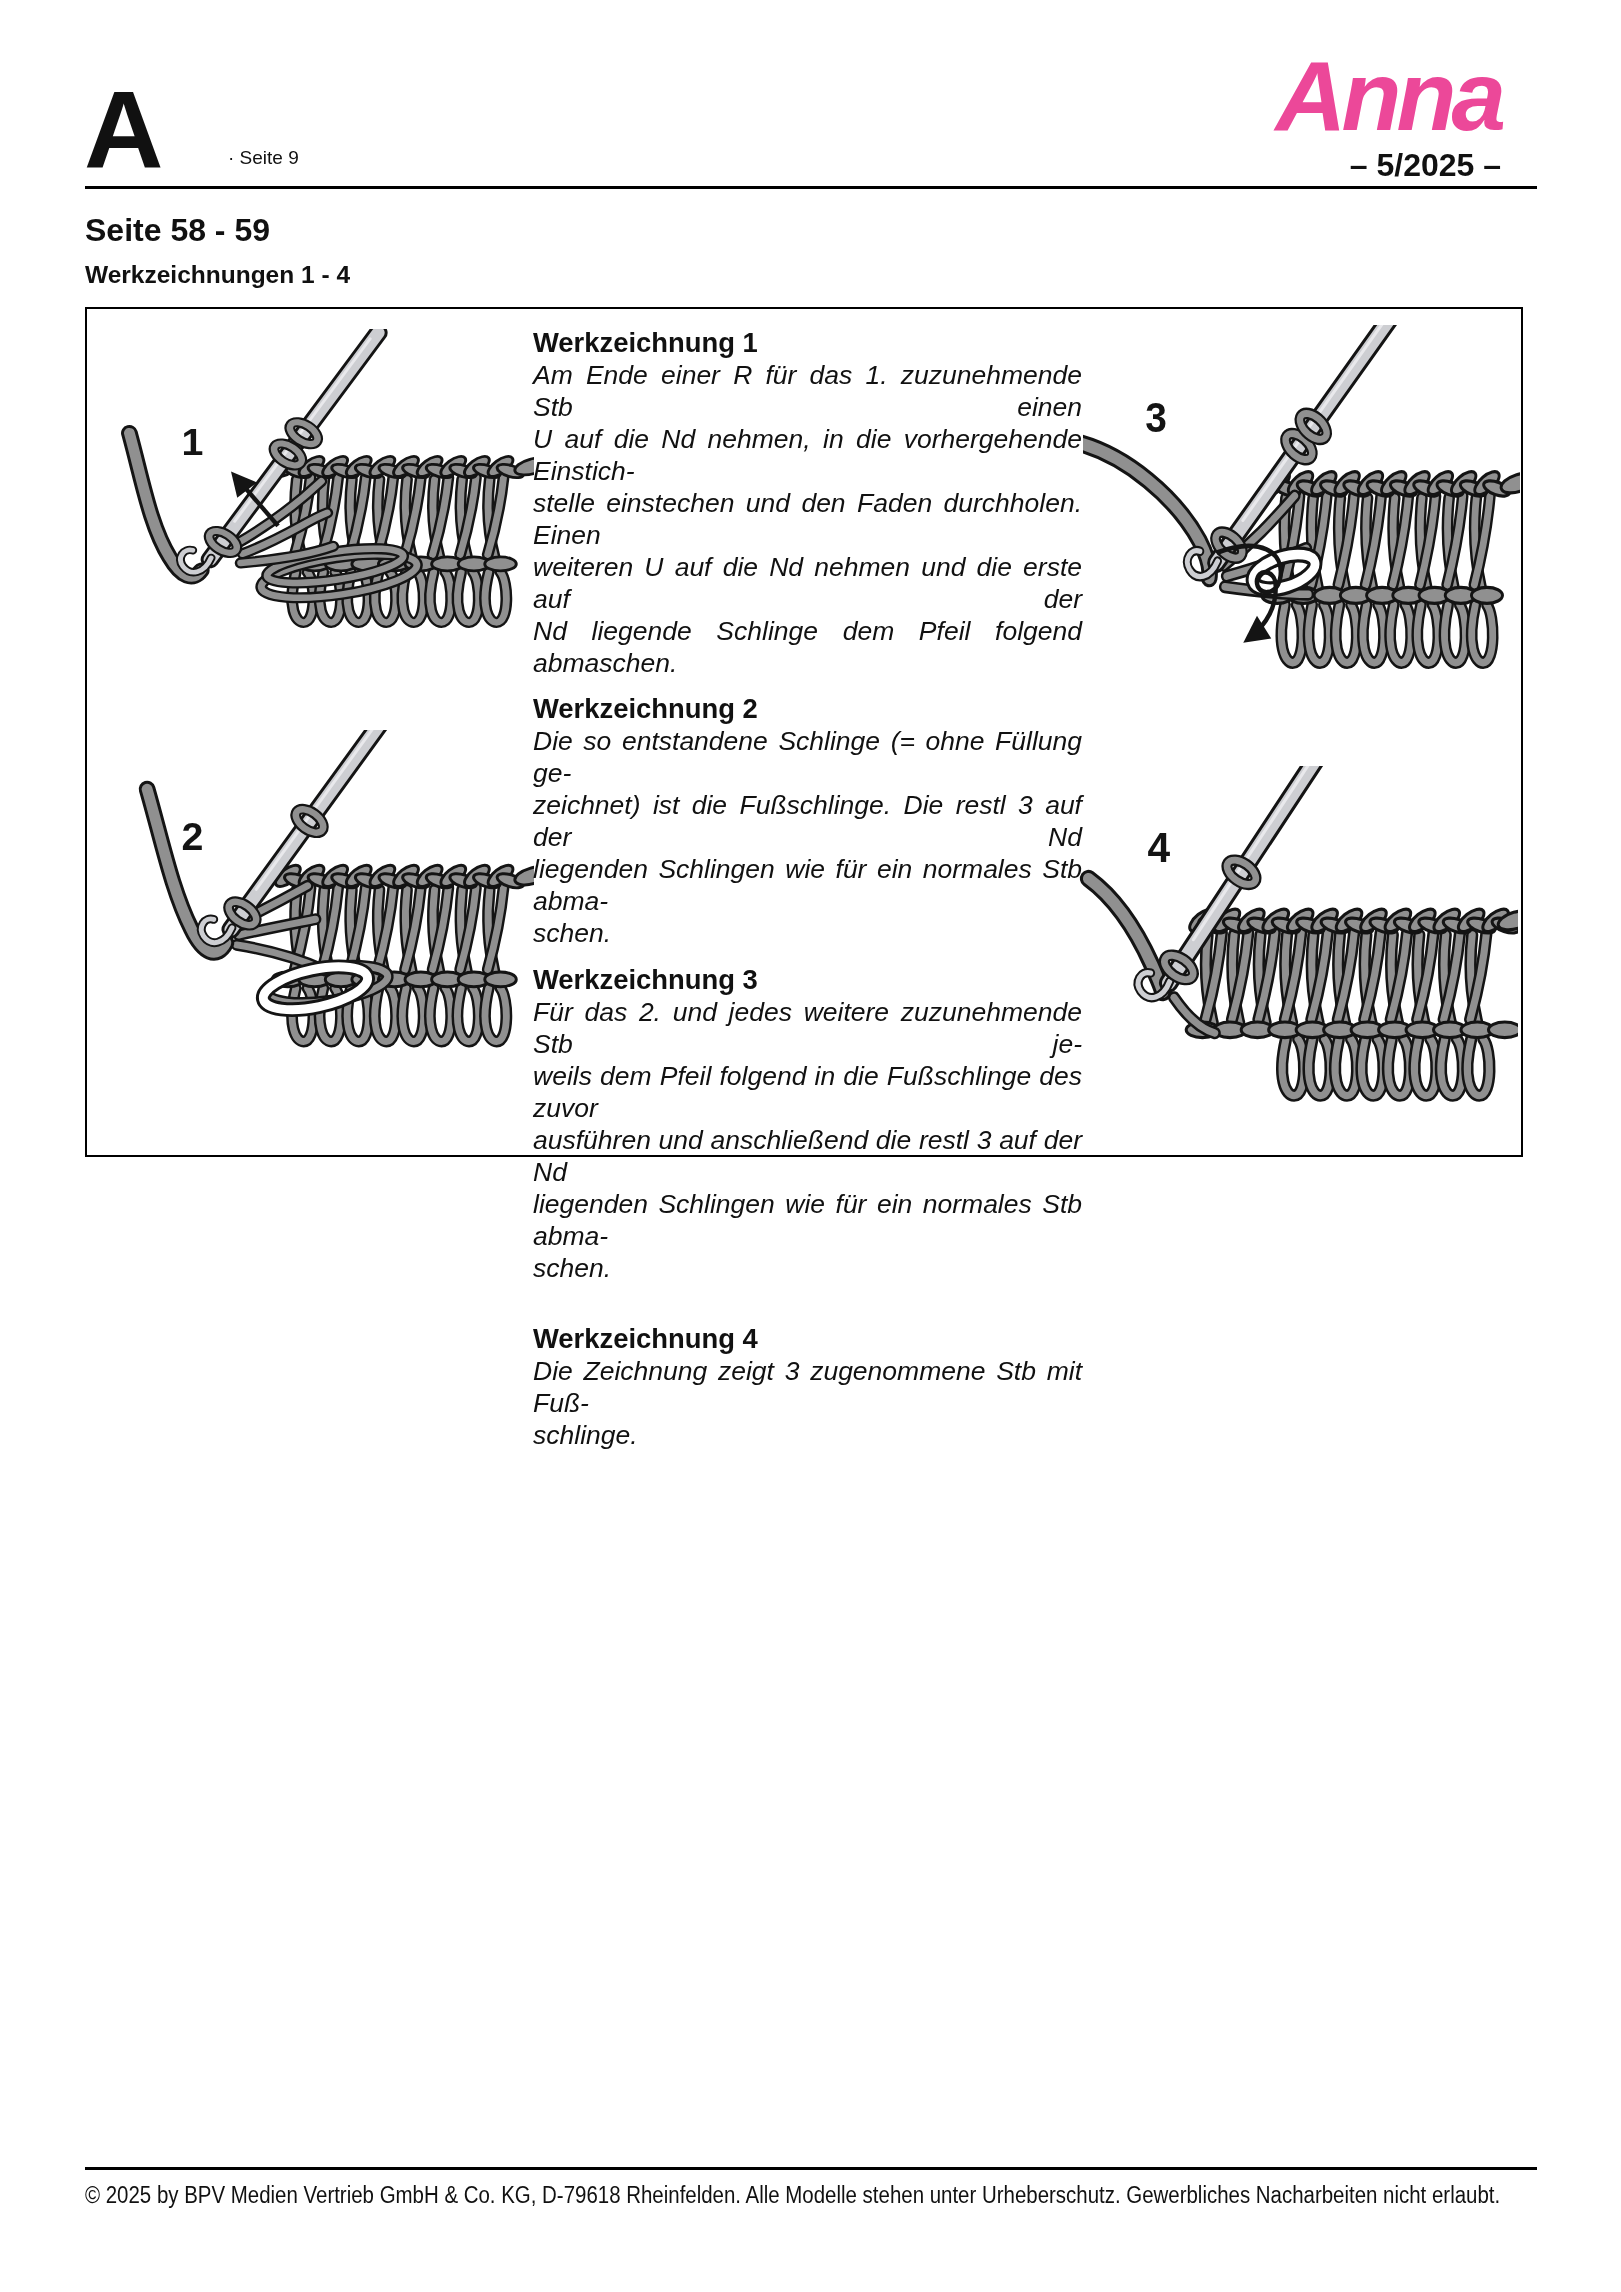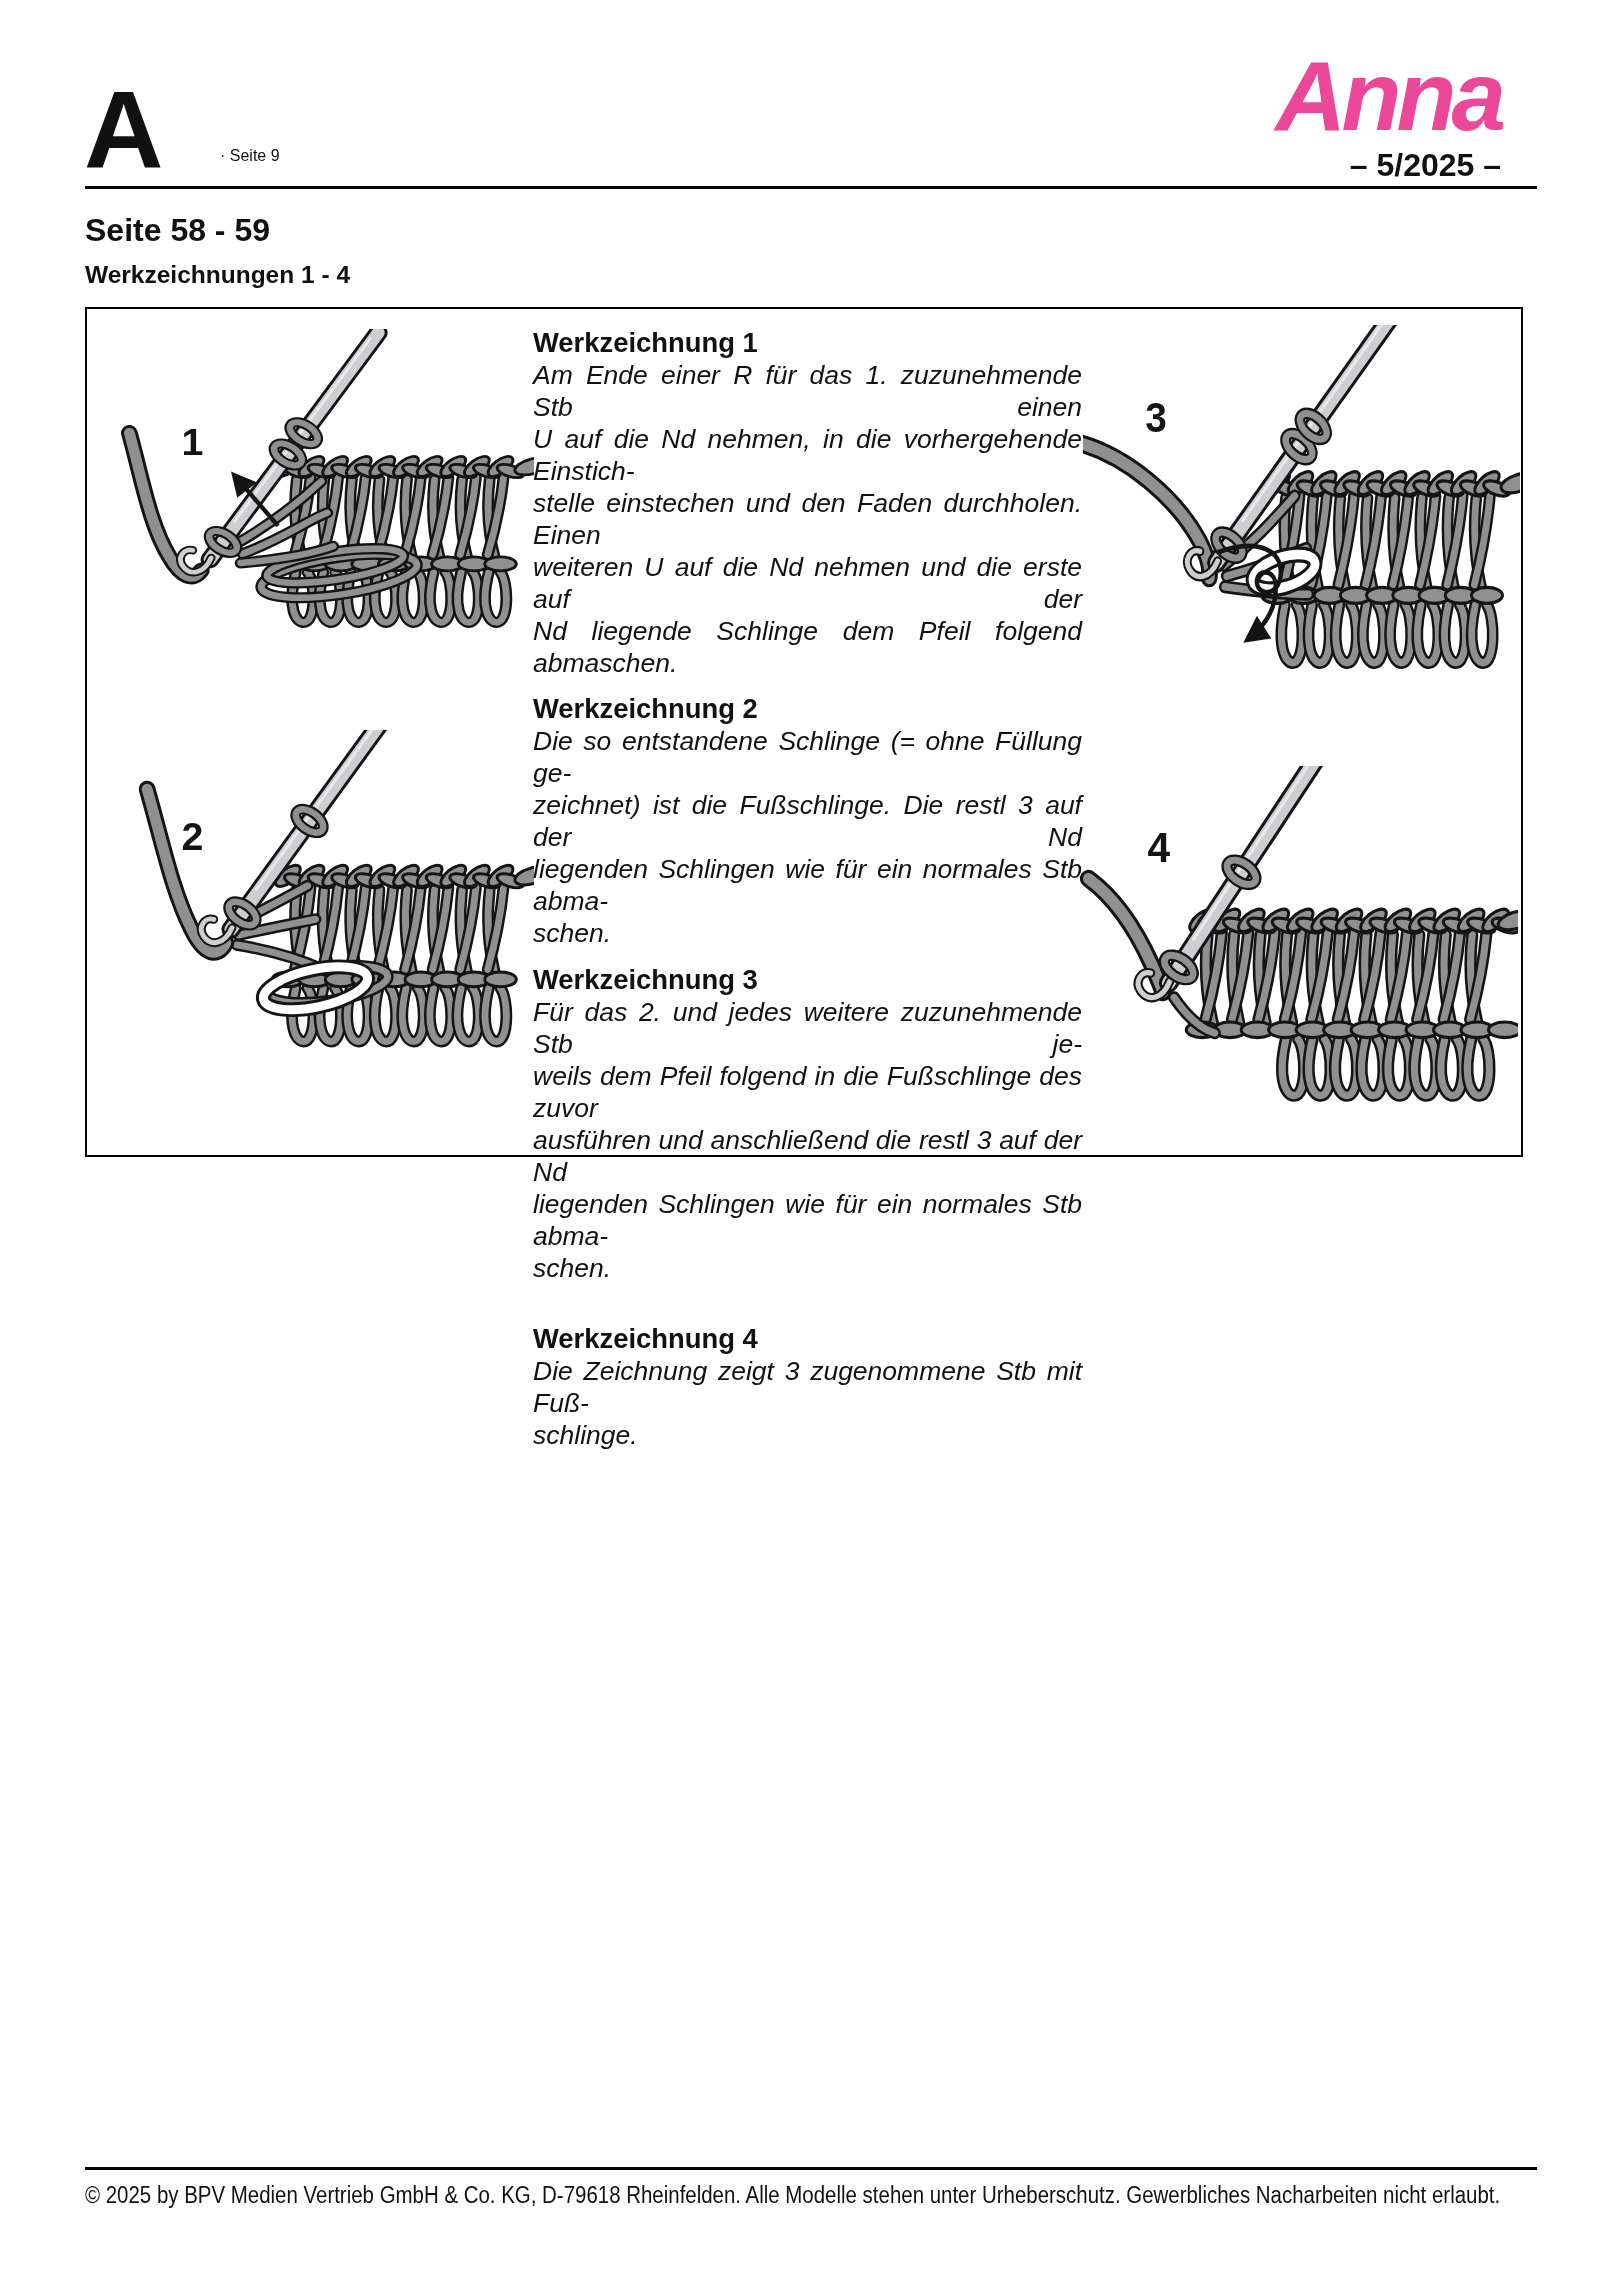--- a/index.html
+++ b/index.html
@@ -1,21 +1,21 @@
 <!DOCTYPE html>
 <html><head>
 <meta charset="utf-8">
 <style>
   html,body{margin:0;padding:0;background:#ffffff;}
   .page{position:relative;width:1621px;height:2293px;background:#fff;
         font-family:"Liberation Sans",sans-serif;color:#111;overflow:hidden;}
   
   .section-letter{position:absolute;left:84px;top:82px;font-size:110px;line-height:94px;
         font-weight:700;letter-spacing:-2px;}
-  .page-ref{position:absolute;left:220px;top:147px;font-size:16px;}
+  .page-ref{position:absolute;left:228px;top:147px;font-size:19px;}
   .logo{position:absolute;right:120px;top:47px;font-size:98px;line-height:98px;
         font-weight:700;font-style:italic;letter-spacing:-4.9px;}
   .issue{position:absolute;right:120px;top:147px;font-size:32px;font-weight:700;}
   .rule-top{position:absolute;left:85px;top:186px;width:1452px;height:2.9px;background:#000;}
   
   .title{position:absolute;left:85px;top:212px;font-size:32px;font-weight:700;}
   .subtitle{position:absolute;left:85px;top:261px;font-size:24.5px;font-weight:700;}
   
   .box{position:absolute;left:85px;top:307px;width:1438px;height:850px;
        border:2px solid #000;box-sizing:border-box;}

